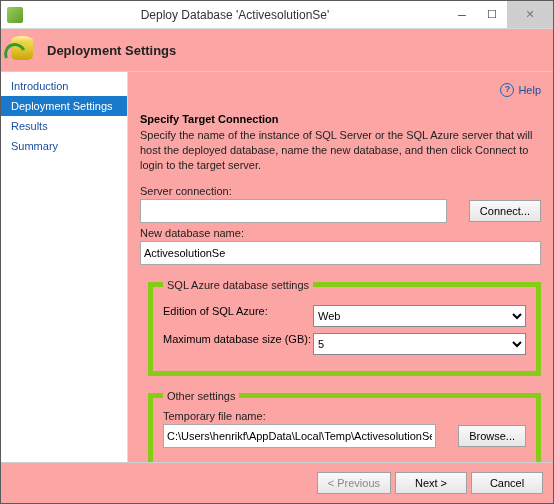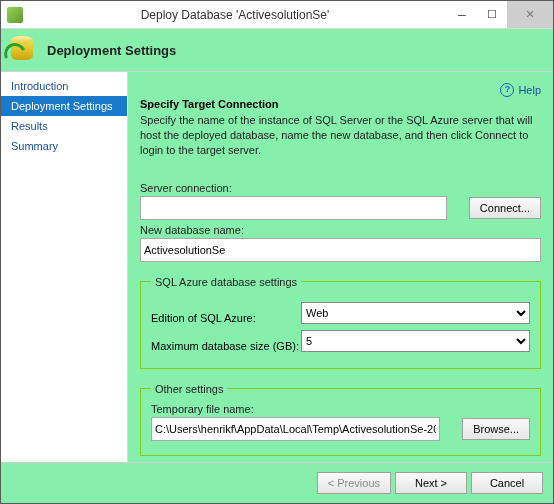--- a/index.html
+++ b/index.html
@@ -1,48 +1,48 @@
 <!DOCTYPE html>
 <html><head>
 <meta charset="utf-8">
 <style>
   html,body{margin:0;padding:0;font-family:"Segoe UI",Tahoma,sans-serif;font-size:11px;color:#000;background:#fff}
-  .window{width:554px;height:504px;box-sizing:border-box;border:1px solid #5a5a5a;display:flex;flex-direction:column;background:#86efac}
+  .window{width:554px;height:504px;box-sizing:border-box;border:1px solid #5a5a5a;display:flex;flex-direction:column;background:#fca5a5}
   .titlebar{height:27px;background:#fff;display:flex;align-items:center;border-bottom:1px solid #d9d9d9}
   .title-icon{width:16px;height:16px;margin-left:6px;background:linear-gradient(135deg,#96d05a,#619c2b);border-radius:2px}
   .title-text{flex:1;text-align:center;font-size:12px;color:#333}
   .winbtns{display:flex;height:100%}
   .winbtn{width:30px;display:flex;align-items:center;justify-content:center;font-family:inherit;font-size:11px;color:#333}
   .winbtn.close{width:46px;background:#cfcfcf;color:#777}
   .header{display:flex;align-items:center;height:42px;padding:0 6px;border-bottom:1px solid #d0d0d0}
   .header-icon{width:32px;height:32px;margin-right:8px;position:relative}
   .header-icon .cyl{position:absolute;left:4px;top:6px;width:22px;height:20px;background:linear-gradient(#f6e04c,#cba50a);border-radius:3px 3px 5px 5px}
   .header-icon .cyl::before{content:"";position:absolute;left:0;top:-4px;width:22px;height:8px;background:linear-gradient(#fff2a0,#e4c83a);border-radius:50%}
   .header-icon .arrow{position:absolute;left:-3px;top:9px;width:16px;height:16px;border:3px solid #2e9e2e;border-right-color:transparent;border-bottom-color:transparent;border-radius:50%;transform:rotate(20deg)}
   .header h1{font-size:13px;font-weight:bold;margin:0;color:#222}
   .body{flex:1;display:flex;min-height:0}
   .sidebar{width:126px;background:#fff;border-right:1px solid #ddd;padding-top:4px}
   .nav-item{padding:4px 10px;color:#1a4e9f;cursor:pointer}
   .nav-item.selected{background:#1979ca;color:#fff}
   .content{flex:1;padding:10px 12px 6px 12px;overflow:hidden;position:relative}
   .helprow{display:flex;justify-content:flex-end;align-items:center;gap:4px;height:16px}
   .help-icon{width:12px;height:12px;border:1px solid #1a63b9;border-radius:50%;color:#1a63b9;font-size:9px;line-height:10px;text-align:center;font-weight:bold}
   .help-link{color:#1a4e9f}
-  .section-title{font-weight:bold;font-size:11px;margin-top:0}
-  .desc{margin:3px 0 24px 0;line-height:1.35;color:#222}
+  .section-title{font-weight:bold;font-size:11px;margin-top:15px}
+  .desc{margin:3px 0 12px 0;line-height:1.35;color:#222}
   .row{display:flex;align-items:center;margin-bottom:4px;gap:22px}
   .label{margin-bottom:2px;color:#222}
   input[type=text].full{flex:1;height:20px;border:1px solid #a9a9a9;padding:1px 3px;font:inherit;background:#fff}
   .masked{background:#000;color:#000}
   .btn{height:22px;border:1px solid #a0a0a0;background:linear-gradient(#fafafa,#e6e6e6);padding:0 10px;font:inherit;cursor:pointer;min-width:64px}
   .btn.small{min-width:60px}
   .btn[disabled]{color:#888}
-  fieldset{border:1px solid #84cc16;margin:14px 0 0 0;padding:8px 10px 10px 10px}
+  fieldset{border:5px solid #84cc16;margin:14px 0 0 8px;padding:8px 10px 10px 10px}
   legend{padding:0 4px;color:#222}
-  .form-row{display:flex;align-items:flex-end;margin:6px 0}
+  .form-row{display:flex;align-items:flex-start;margin:6px 0}
   .form-row .flabel{width:150px}
   select{flex:1;height:22px;border:1px solid #828790;font:inherit;background:#fff}
   .footer{height:40px;border-top:1px solid #d0d0d0;display:flex;justify-content:flex-end;align-items:center;padding:0 10px;gap:4px}
   .footer .btn{min-width:72px}
 </style>
 </head>
 <body>
 
 <div class="window">
   <div class="titlebar">

